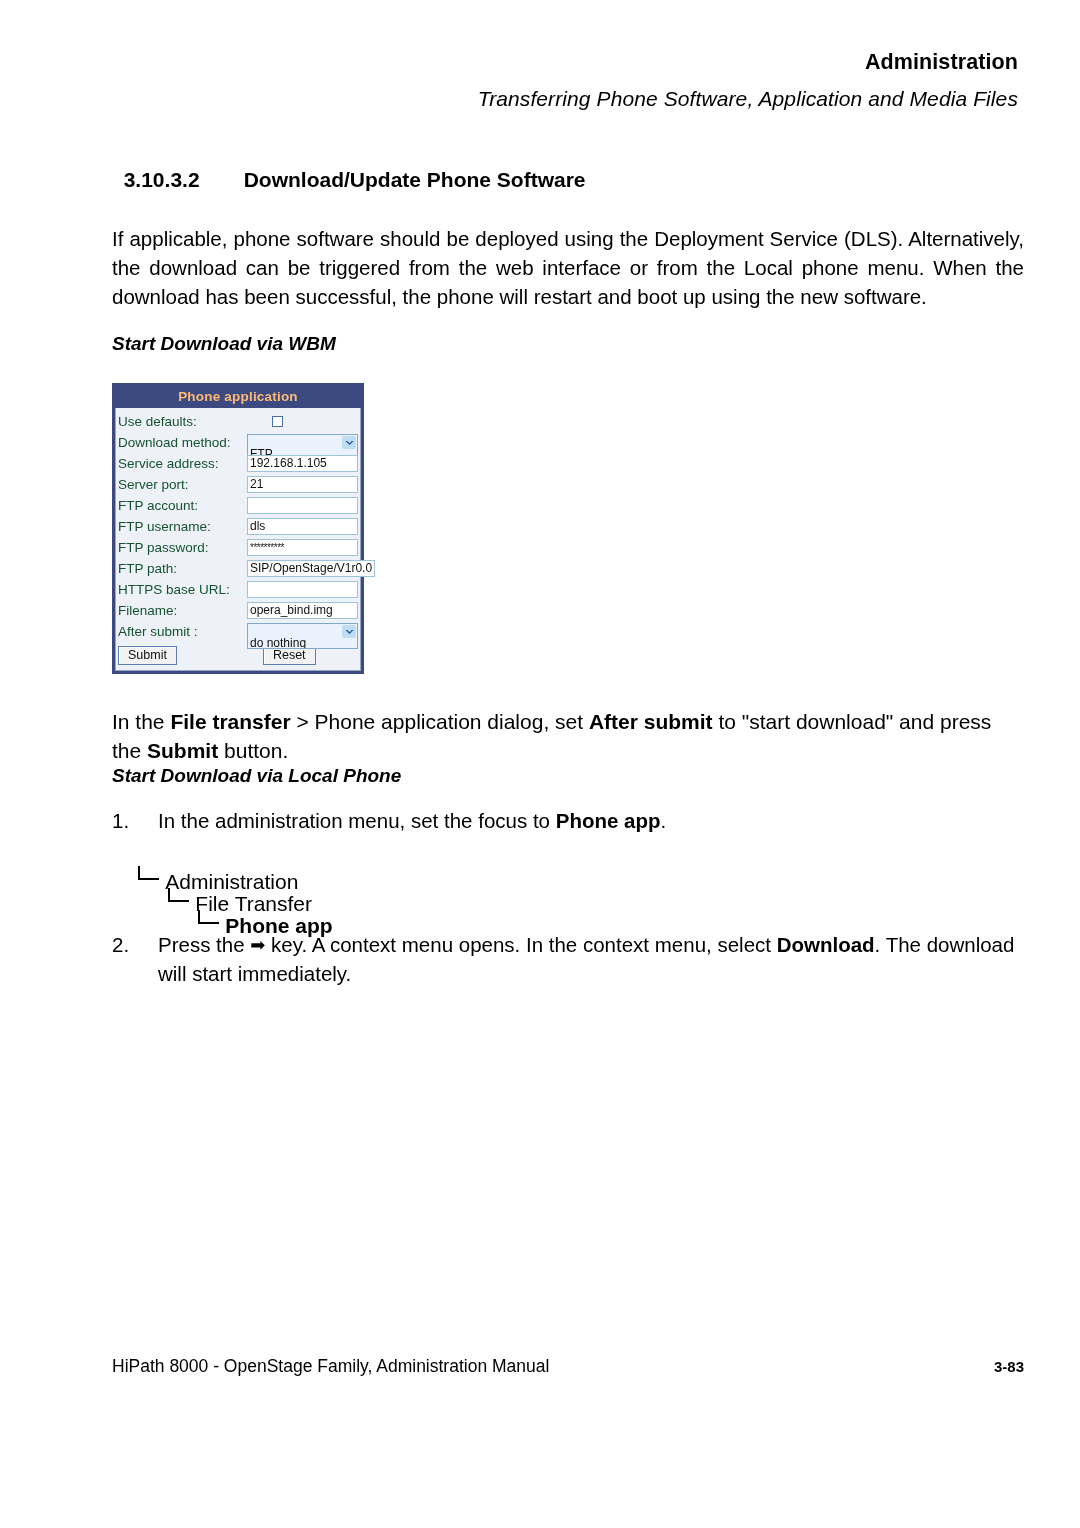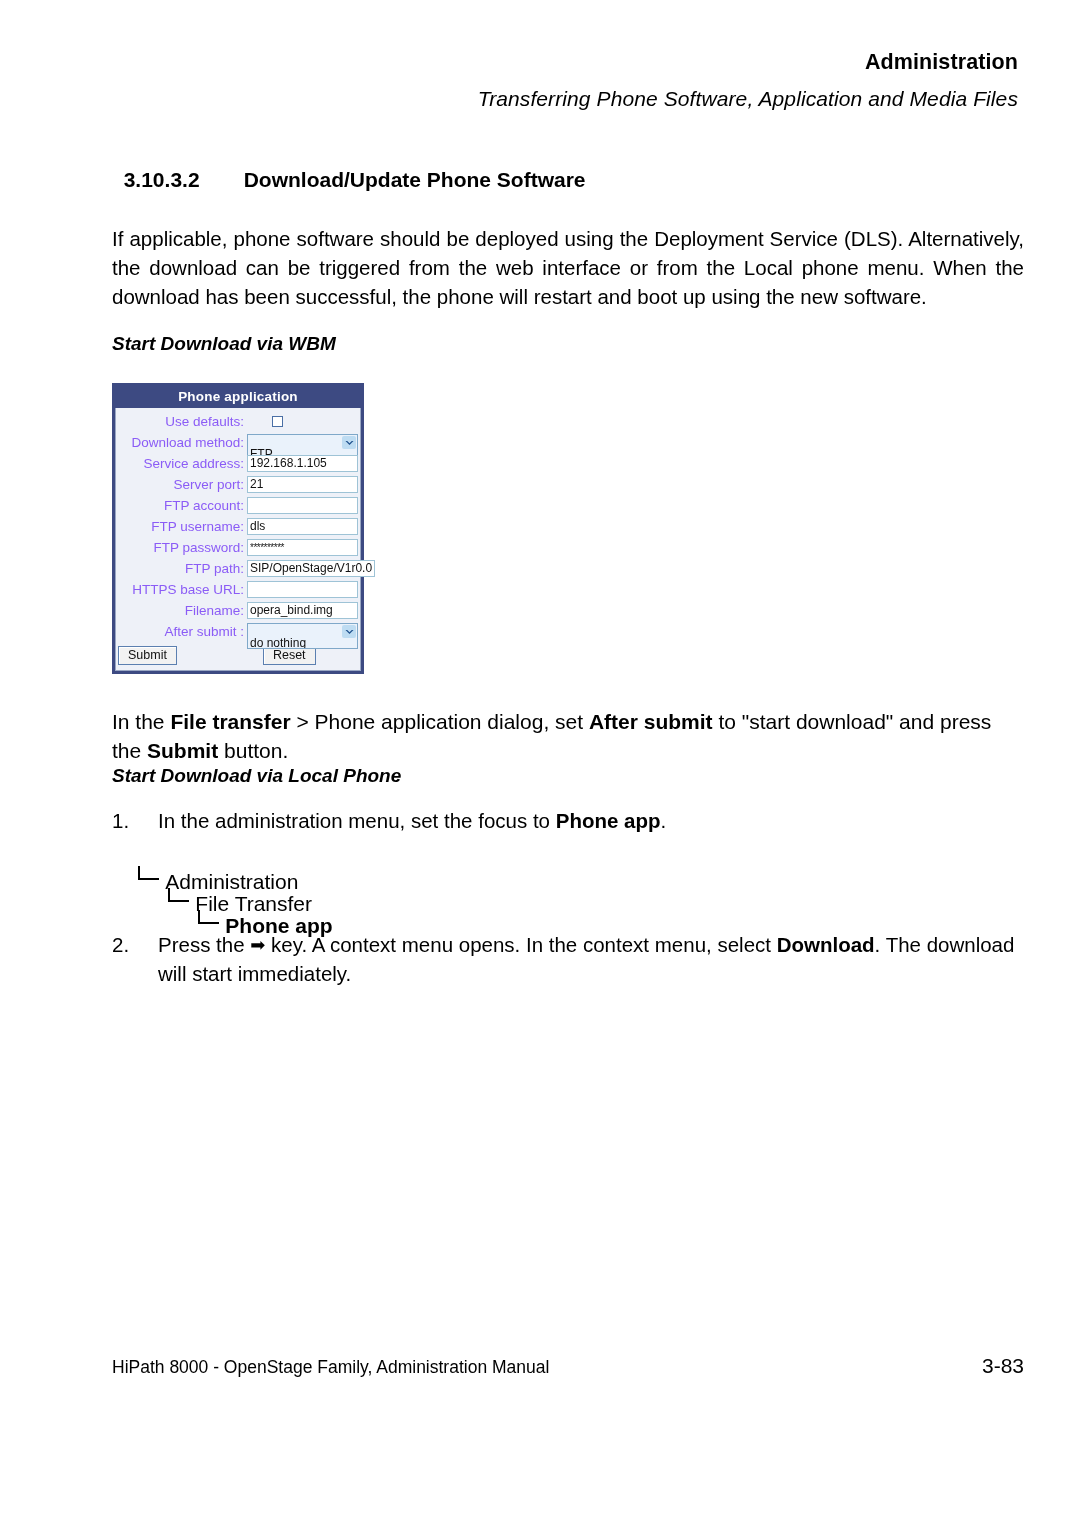--- a/index.html
+++ b/index.html
@@ -78,44 +78,44 @@
     top: 383px;
     left: 112px;
     width: 252px;
     border: 3px solid #3d4a82;
     background: #eef1f8;
     box-sizing: border-box;
     font-family: "Liberation Sans", sans-serif;
   }
   .wbm-titlebar {
     background: #3d4a82;
-    color: #ffffff;
+    color: #fdba74;
     font-size: 13.5px;
     font-weight: bold;
     text-align: center;
     padding: 3px 0 4px 0;
     letter-spacing: 0.2px;
   }
   .wbm-body {
     background: #eef1f8;
     border: 1px solid #9aa7c4;
     border-top: none;
     padding: 3px 2px 3px 2px;
   }
   .wbm-row {
     display: flex;
     align-items: center;
     height: 21px;
     margin-bottom: 0px;
   }
   .wbm-label {
     width: 126px;
-    text-align: right;
+    text-align: left;
     font-size: 13.5px;
-    color: #8b5cf6;
+    color: #14532d;
     padding-right: 3px;
     white-space: nowrap;
     flex: 0 0 126px;
   }
   .wbm-field {
     flex: 1 1 auto;
     position: relative;
     height: 17px;
   }
   .wbm-input {
@@ -279,22 +279,22 @@
     font-size: 17.5px;
     line-height: 26px;
   }
   .footer-line { display: block; }
   .footer-row {
     display: flex;
     justify-content: space-between;
     align-items: baseline;
   }
   .footer-page {
-    font-size: 21px;
-    font-weight: normal;
+    font-size: 15px;
+    font-weight: bold;
   }
 
   .arrow-key-glyph {
     font-size: 18px;
     line-height: 1;
     display: inline-block;
     transform: translateY(-1px);
   }
   b { font-weight: bold; }
 </style>

